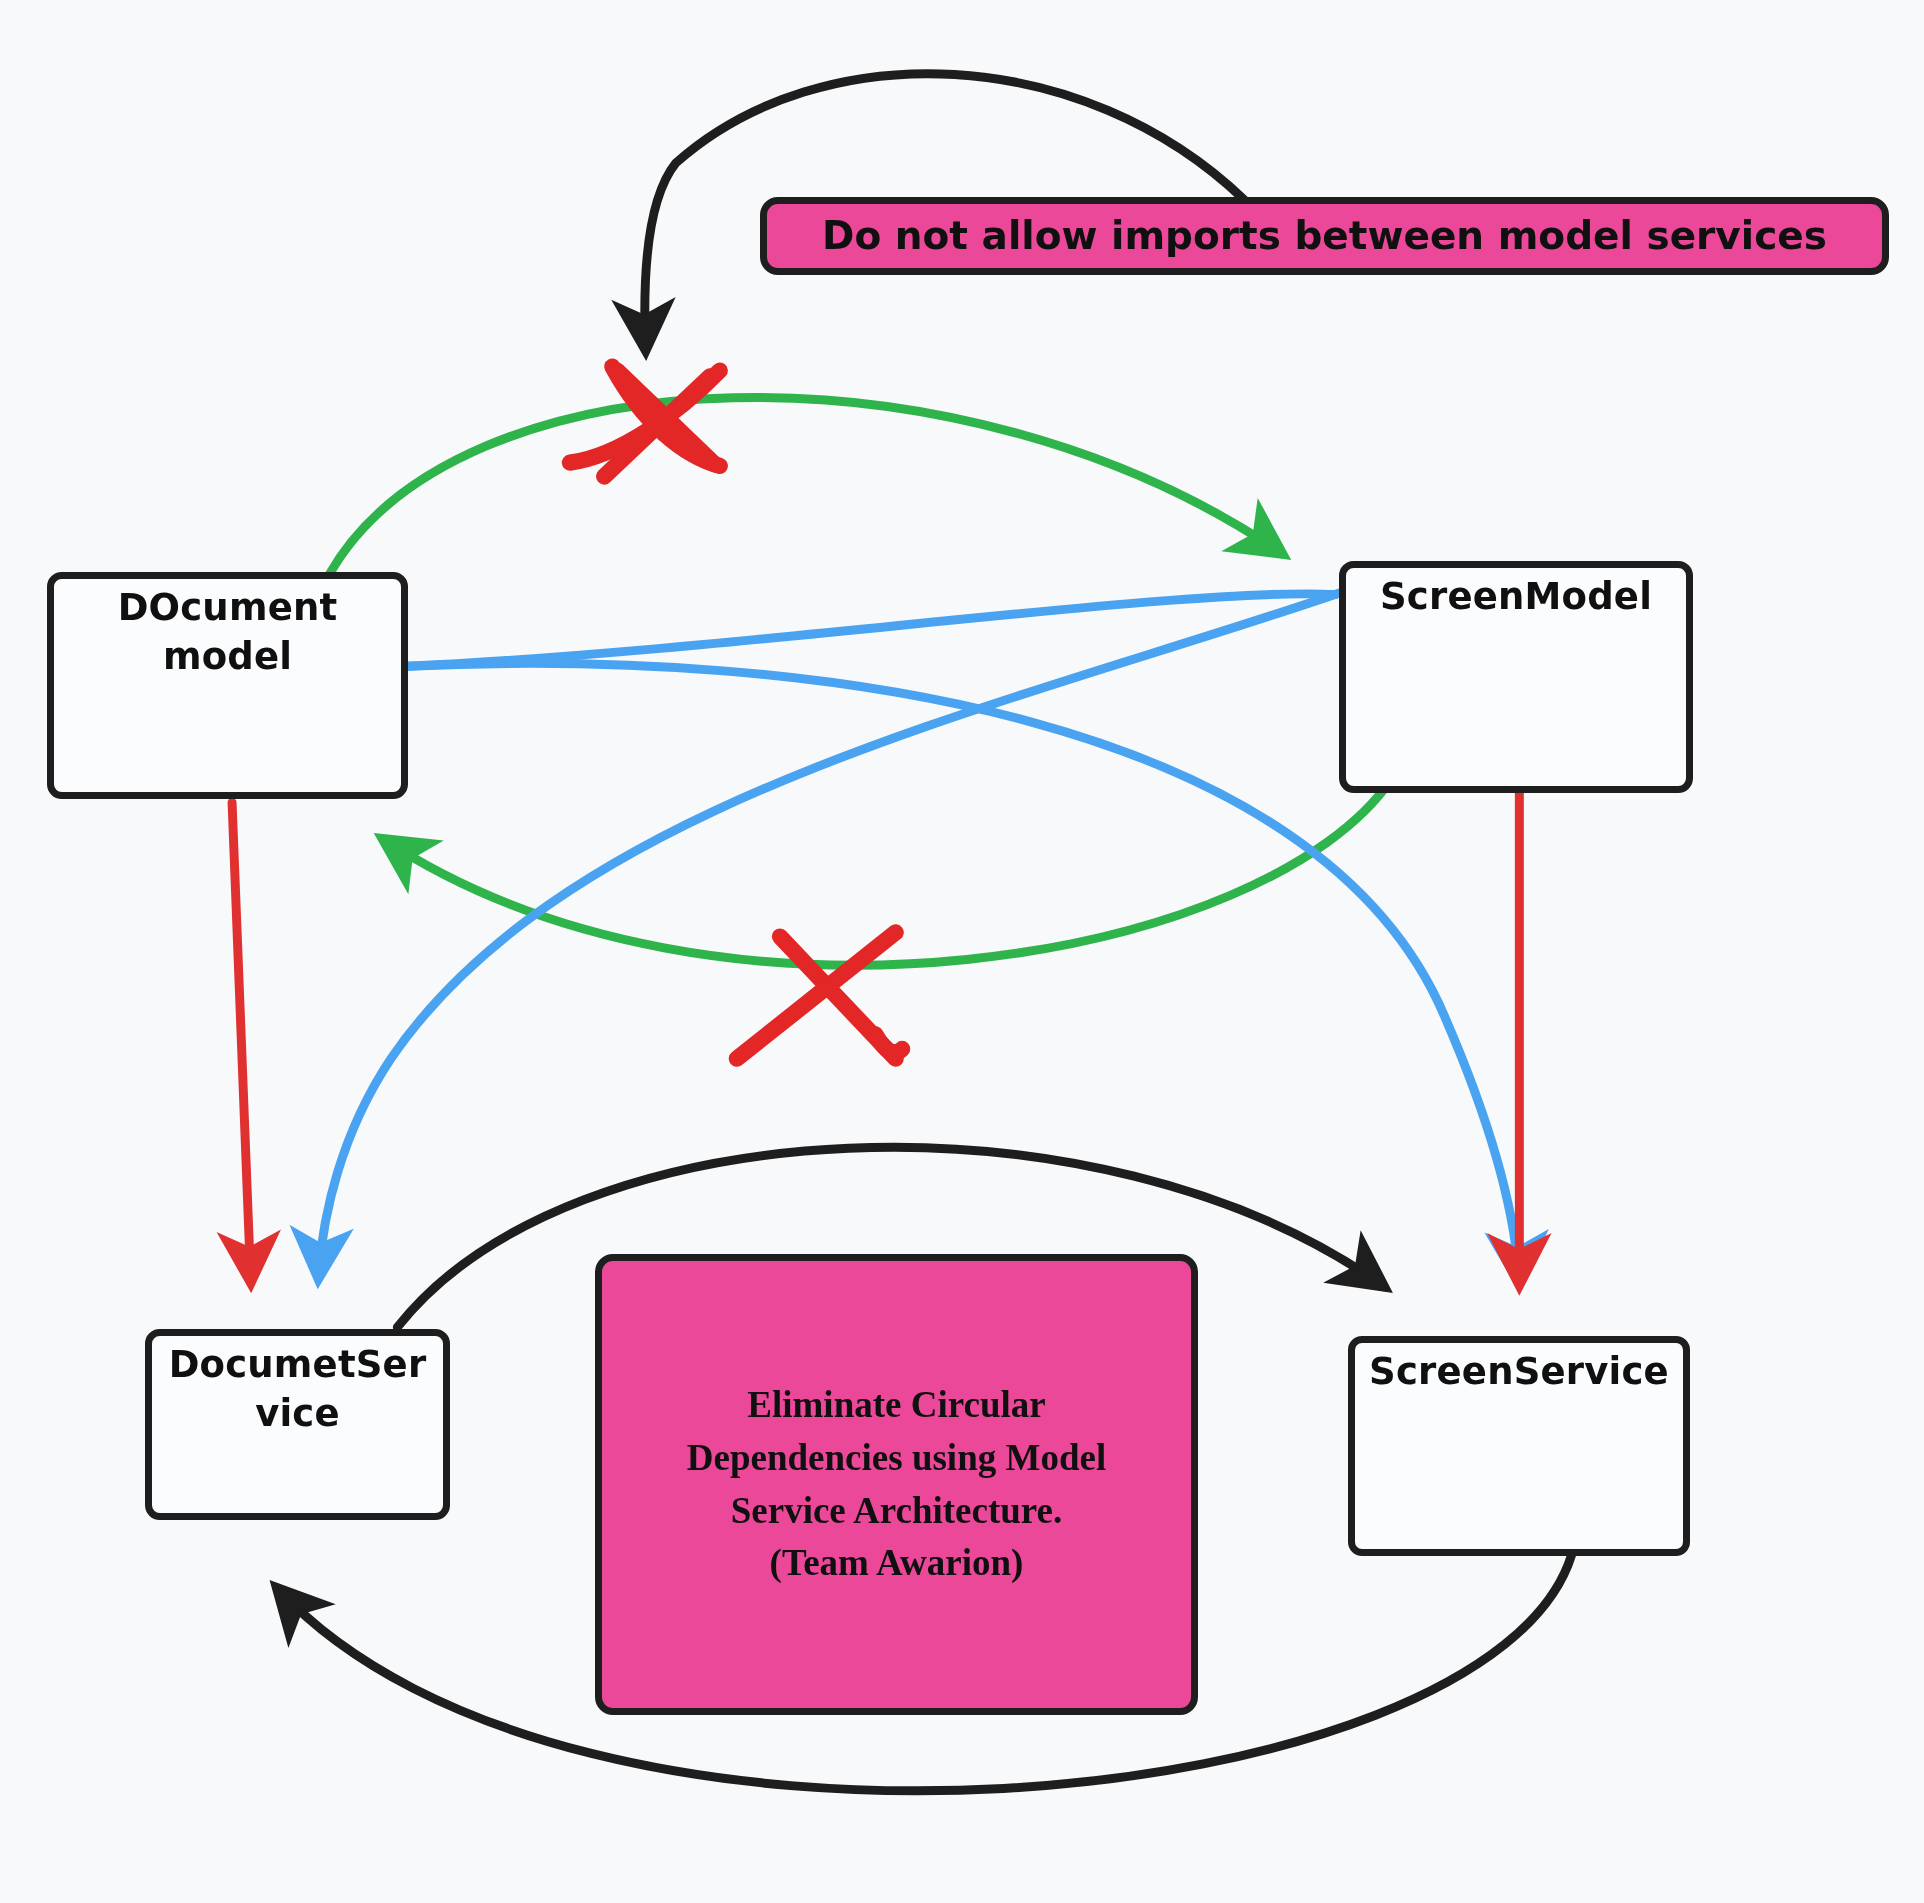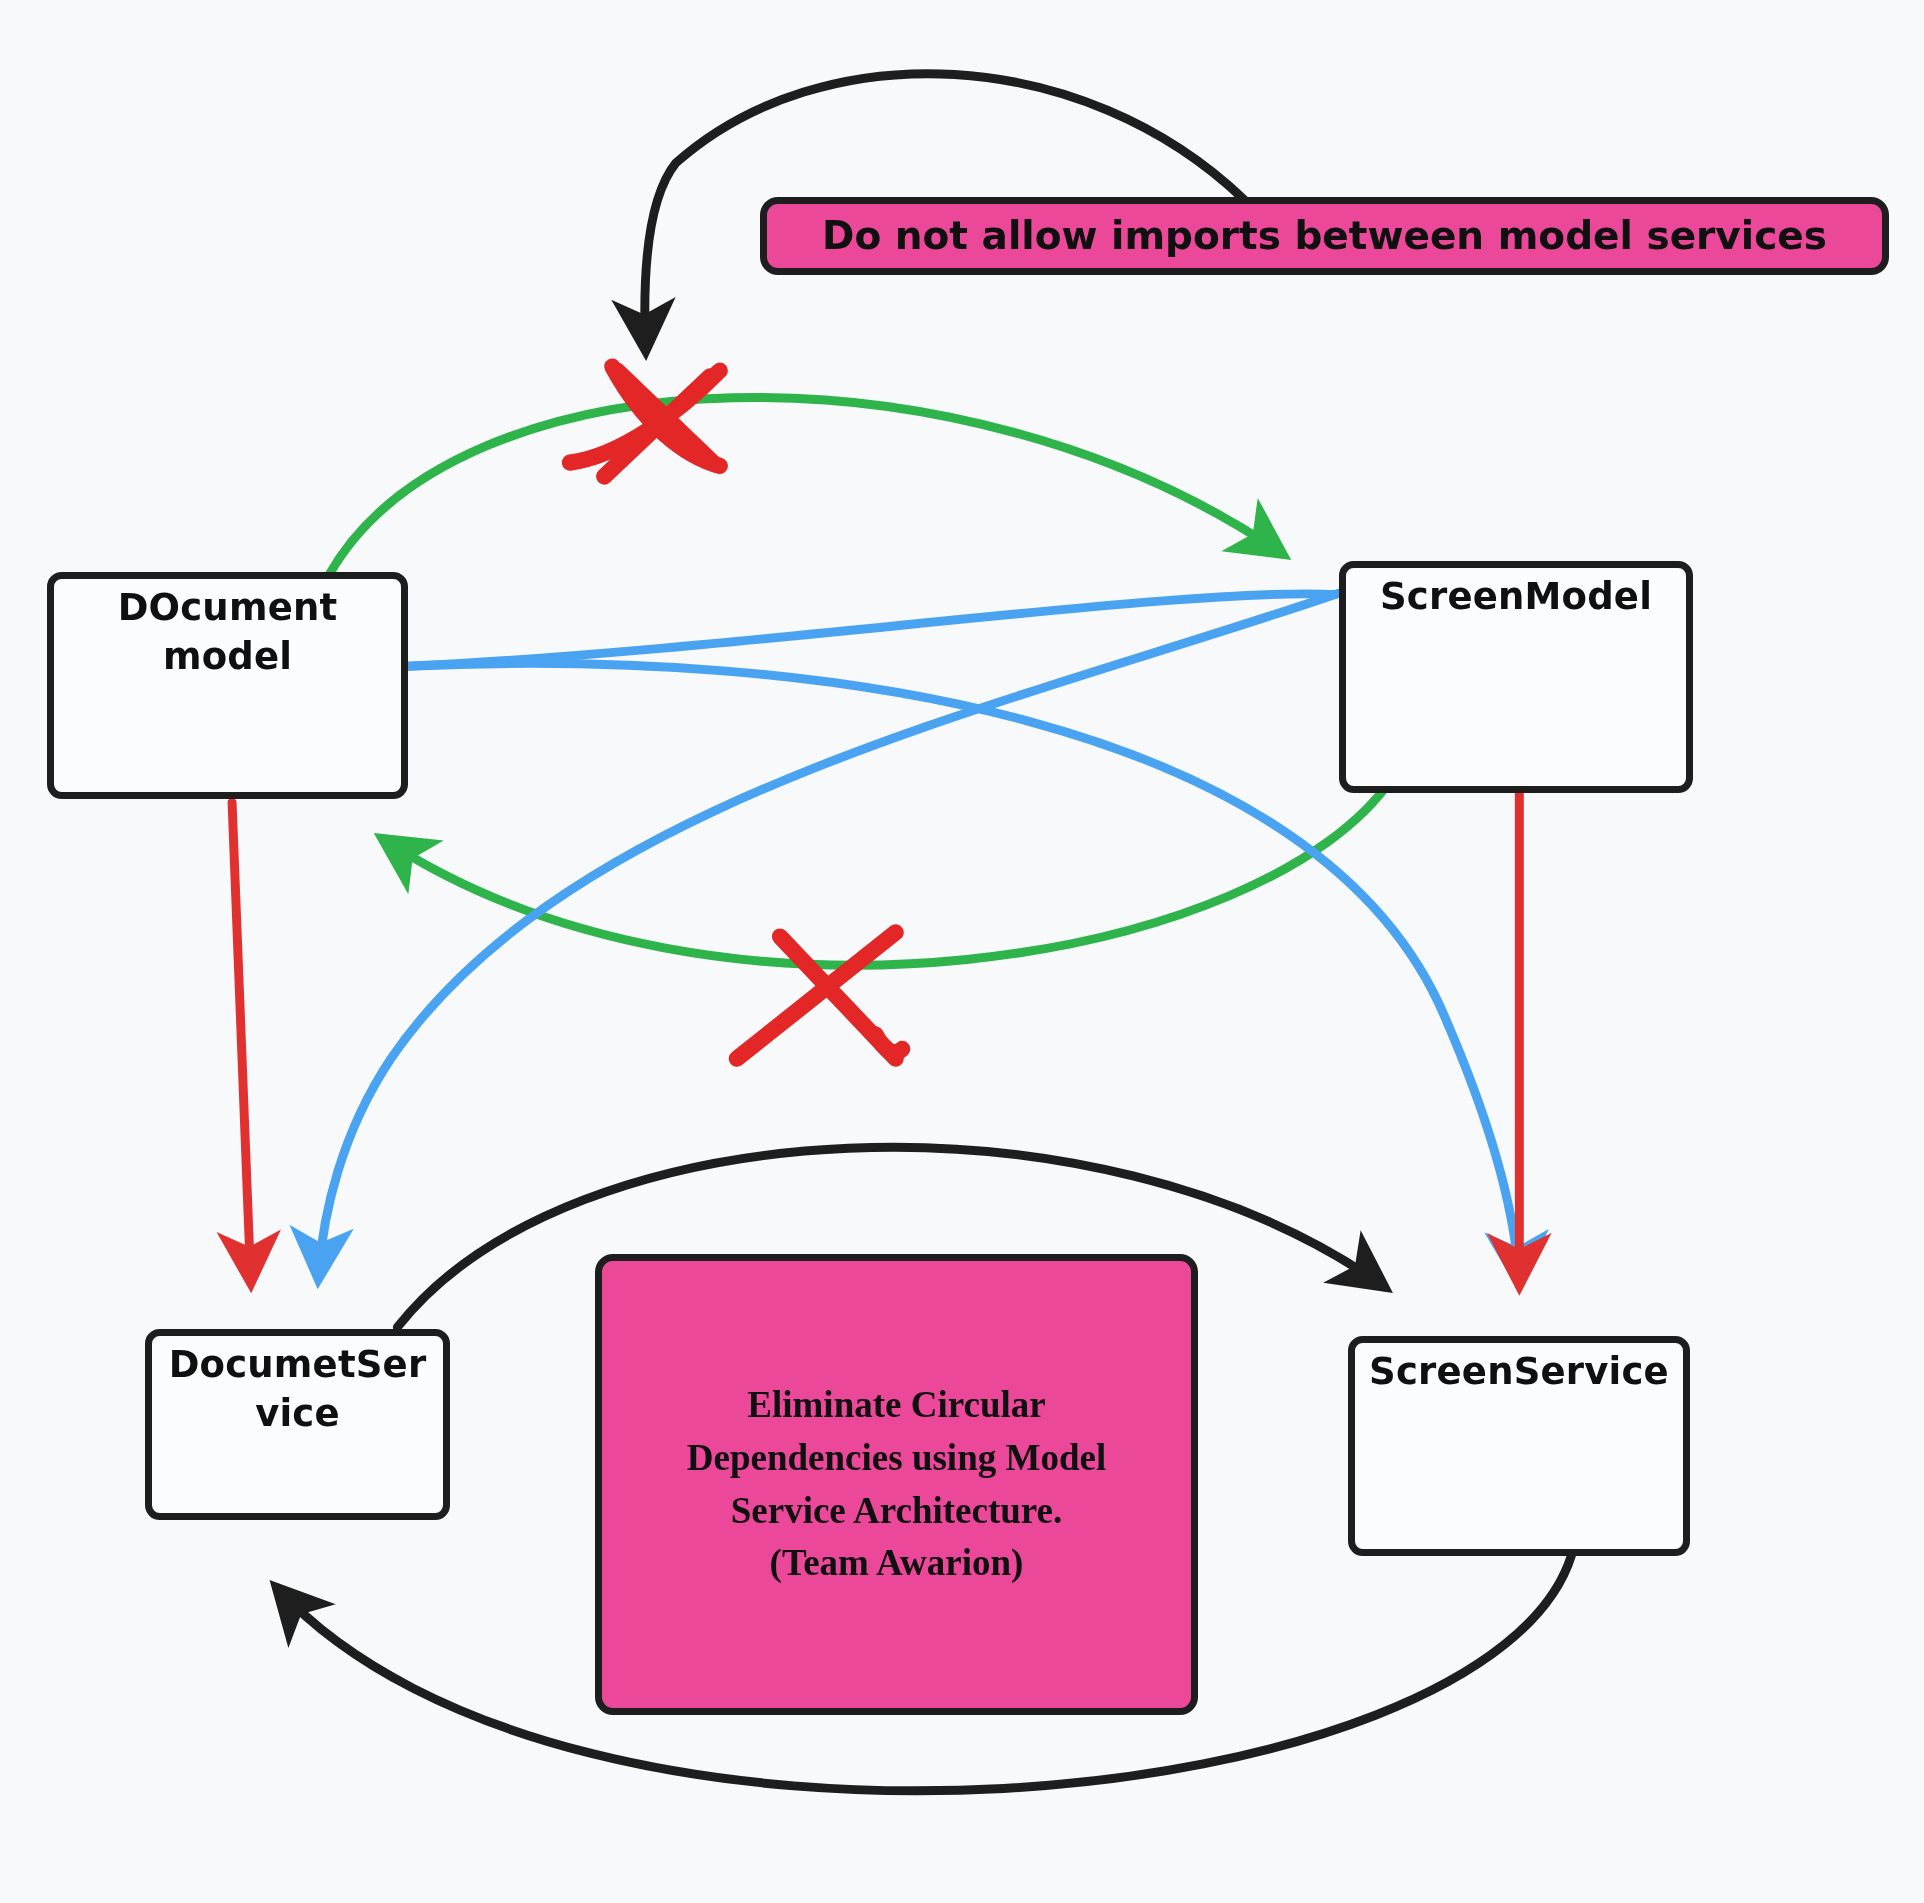--- a/index.html
+++ b/index.html
@@ -105,20 +105,21 @@
     left: 145px;
     top: 1329px;
     width: 305px;
     height: 191px;
   }
   #node-screen-service {
     left: 1348px;
     top: 1336px;
     width: 342px;
     height: 220px;
+    border-radius: 14px;
   }
 </style>
 </head>
 <body>
 
 <div id="canvas">
 
   <svg id="edges" viewBox="0 0 2363 2338">
     <defs>
       <marker id="ah-green" markerWidth="9" markerHeight="9" refX="6.4" refY="4.5" orient="auto" markerUnits="strokeWidth">

